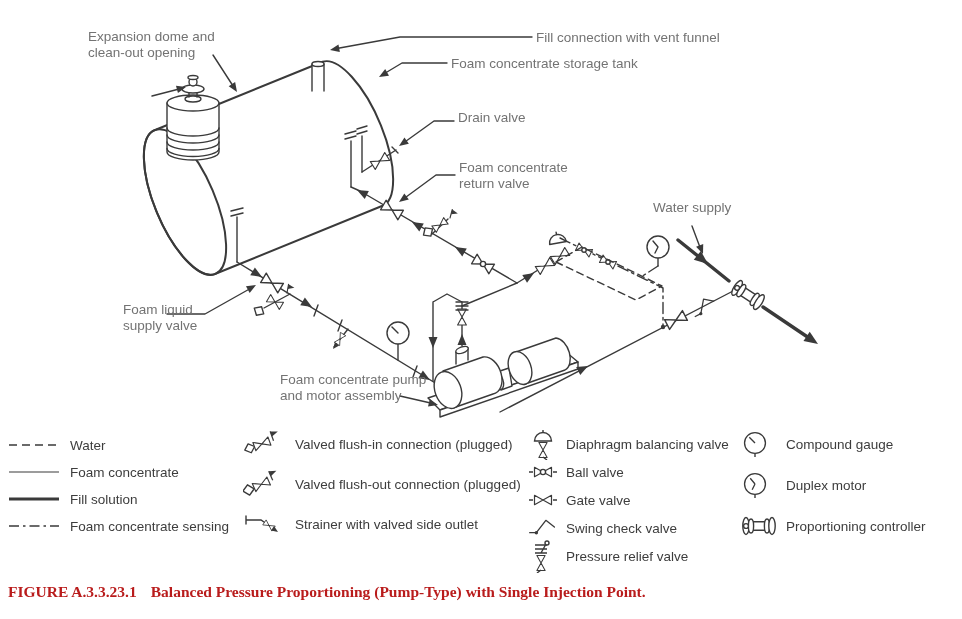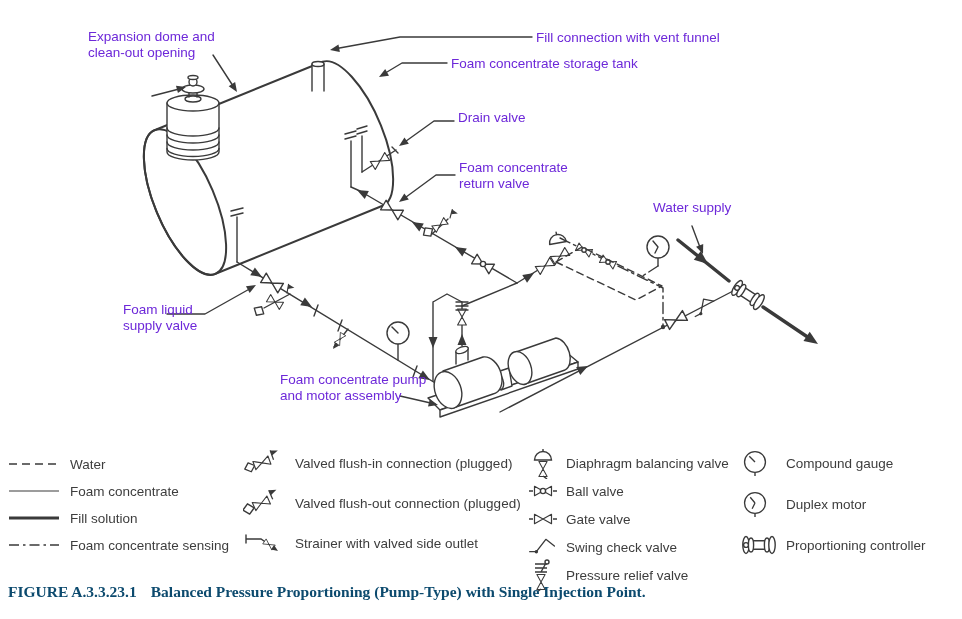--- a/index.html
+++ b/index.html
@@ -1,49 +1,49 @@
 <!DOCTYPE html>
 <html><head>
 <meta charset="utf-8">
 <style>
   html,body{margin:0;padding:0;background:#fff;}
   .page{position:relative;width:962px;height:619px;background:#fff;overflow:hidden;
         font-family:"Liberation Sans","DejaVu Sans",sans-serif;color:#3d3d3d;}
   .diagram-svg{position:absolute;left:0;top:0;}
-  .lbl{position:absolute;font-size:13.5px;line-height:1.16;white-space:pre-line;color:#6d28d9;}
+  .lbl{position:absolute;font-size:13.5px;line-height:1.16;white-space:pre-line;color:#737373;}
   
   .lb-expansion{left:88px;top:29px;}
   .lb-vent{left:104px;top:95px;}
   .lb-fill{left:536px;top:30px;}
   .lb-tank{left:451px;top:56px;}
   .lb-drain{left:458px;top:110px;}
   .lb-return{left:459px;top:160px;}
   .lb-water{left:653px;top:200px;}
   .lb-supply{left:95px;top:302px;margin-left:28px;}
   .lb-pump{left:280px;top:372px;}
   
-  .lcol{position:absolute;margin-top:19px;}
+  .lcol{position:absolute;}
   .lcol-1{left:6px;top:432px;}
   .lcol-2{left:243px;top:431px;}
   .lcol-3{left:528px;top:431px;}
   .lcol-4{left:740px;top:431px;}
   .lrow{display:flex;align-items:center;height:26px;}
   .lcol-1 .lrow{margin-bottom:1px;}
   .lcol-2 .lrow{margin-bottom:14px;}
   .lcol-3 .lrow{margin-bottom:2px;}
   .lcol-4 .lrow{margin-bottom:15px;}
   .lsym{display:inline-flex;align-items:center;justify-content:center;margin-right:8px;}
   .lcol-1 .lsym{width:56px;}
   .lcol-2 .lsym{width:44px;}
   .lcol-3 .lsym{width:30px;}
   .lcol-4 .lsym{width:38px;}
   .ltxt{font-size:13.5px;white-space:nowrap;color:#3d3d3d;}
   
   .caption{position:absolute;left:8px;top:583px;font-family:"Liberation Serif","DejaVu Serif",serif;
-           font-weight:bold;font-size:15.5px;color:#0c4a6e;white-space:nowrap;}
+           font-weight:bold;font-size:15.5px;color:#b91c1c;white-space:nowrap;}
   .caption .fig{margin-right:14px;}
 </style>
 </head>
 <body>
 
 <div class="page">
 
   <svg class="diagram-svg" width="962" height="430" viewBox="0 0 962 430">
     <defs>
       <path id="bt" d="M-10 -5.5 L0 0 L-10 5.5 Z M10 -5.5 L0 0 L10 5.5 Z" fill="#ffffff" stroke="#3a3a3a" stroke-width="1.4" stroke-linejoin="round"></path>

